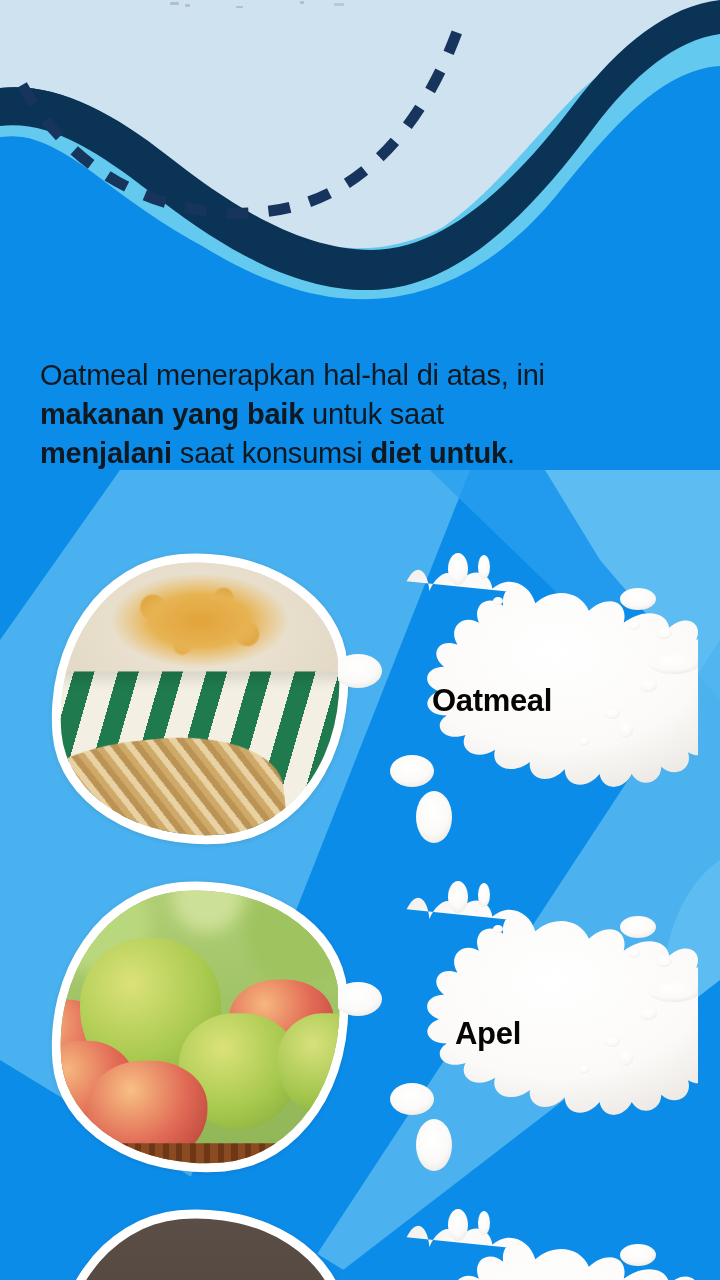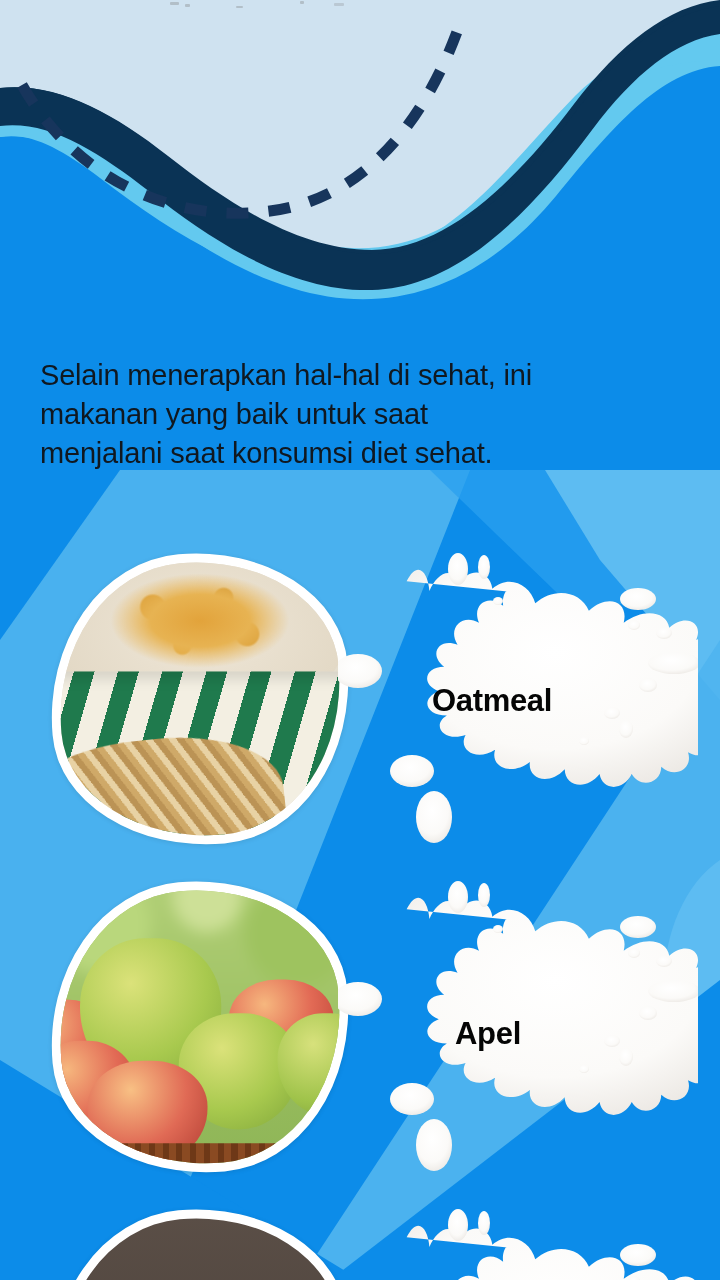--- a/index.html
+++ b/index.html
@@ -22,21 +22,21 @@
     position:absolute;
     left:40px; top:356px;
     width:640px;
     color:#101820;
     font-size:29px;
     line-height:39px;
     letter-spacing:-0.2px;
     font-weight:400;
     z-index:6;
   }
-  #headline b{ font-weight:400; }
+  #headline b{ font-weight:700; }
 
   
   .food-row{
     position:absolute;
     left:0;
     width:720px;
     height:310px;
     z-index:5;
   }
   #row-0{ top:545px; }
@@ -221,23 +221,23 @@
     </svg>
 
     <div class="artifact" style="left:170px;top:2px;width:9px;height:3px;"></div>
     <div class="artifact" style="left:185px;top:4px;width:5px;height:3px;"></div>
     <div class="artifact" style="left:236px;top:6px;width:7px;height:2px;"></div>
     <div class="artifact" style="left:300px;top:1px;width:4px;height:3px;"></div>
     <div class="artifact" style="left:334px;top:3px;width:10px;height:3px;opacity:.4;"></div>
   </div>
 
   <div id="headline">
-    <span>Selain menerapkan hal-hal di sehat, ini</span><br>
+    <span>Oatmeal menerapkan hal-hal di atas, ini</span><br>
     <b>makanan yang baik</b><span> untuk saat</span><br>
-    <b>menjalani</b><span> saat konsumsi </span><b>diet sehat</b><span>.</span>
+    <b>menjalani</b><span> saat konsumsi </span><b>diet untuk</b><span>.</span>
   </div>
 
   <div class="food-row" id="row-0">
     <div class="thumb-wrap">
       <div class="thumb">
         <div class="thumb-inner">
           <div class="thumb-photo ph-oat">
             <div class="porridge"></div>
             <div class="bowl"></div>
             <div class="grain"></div>

